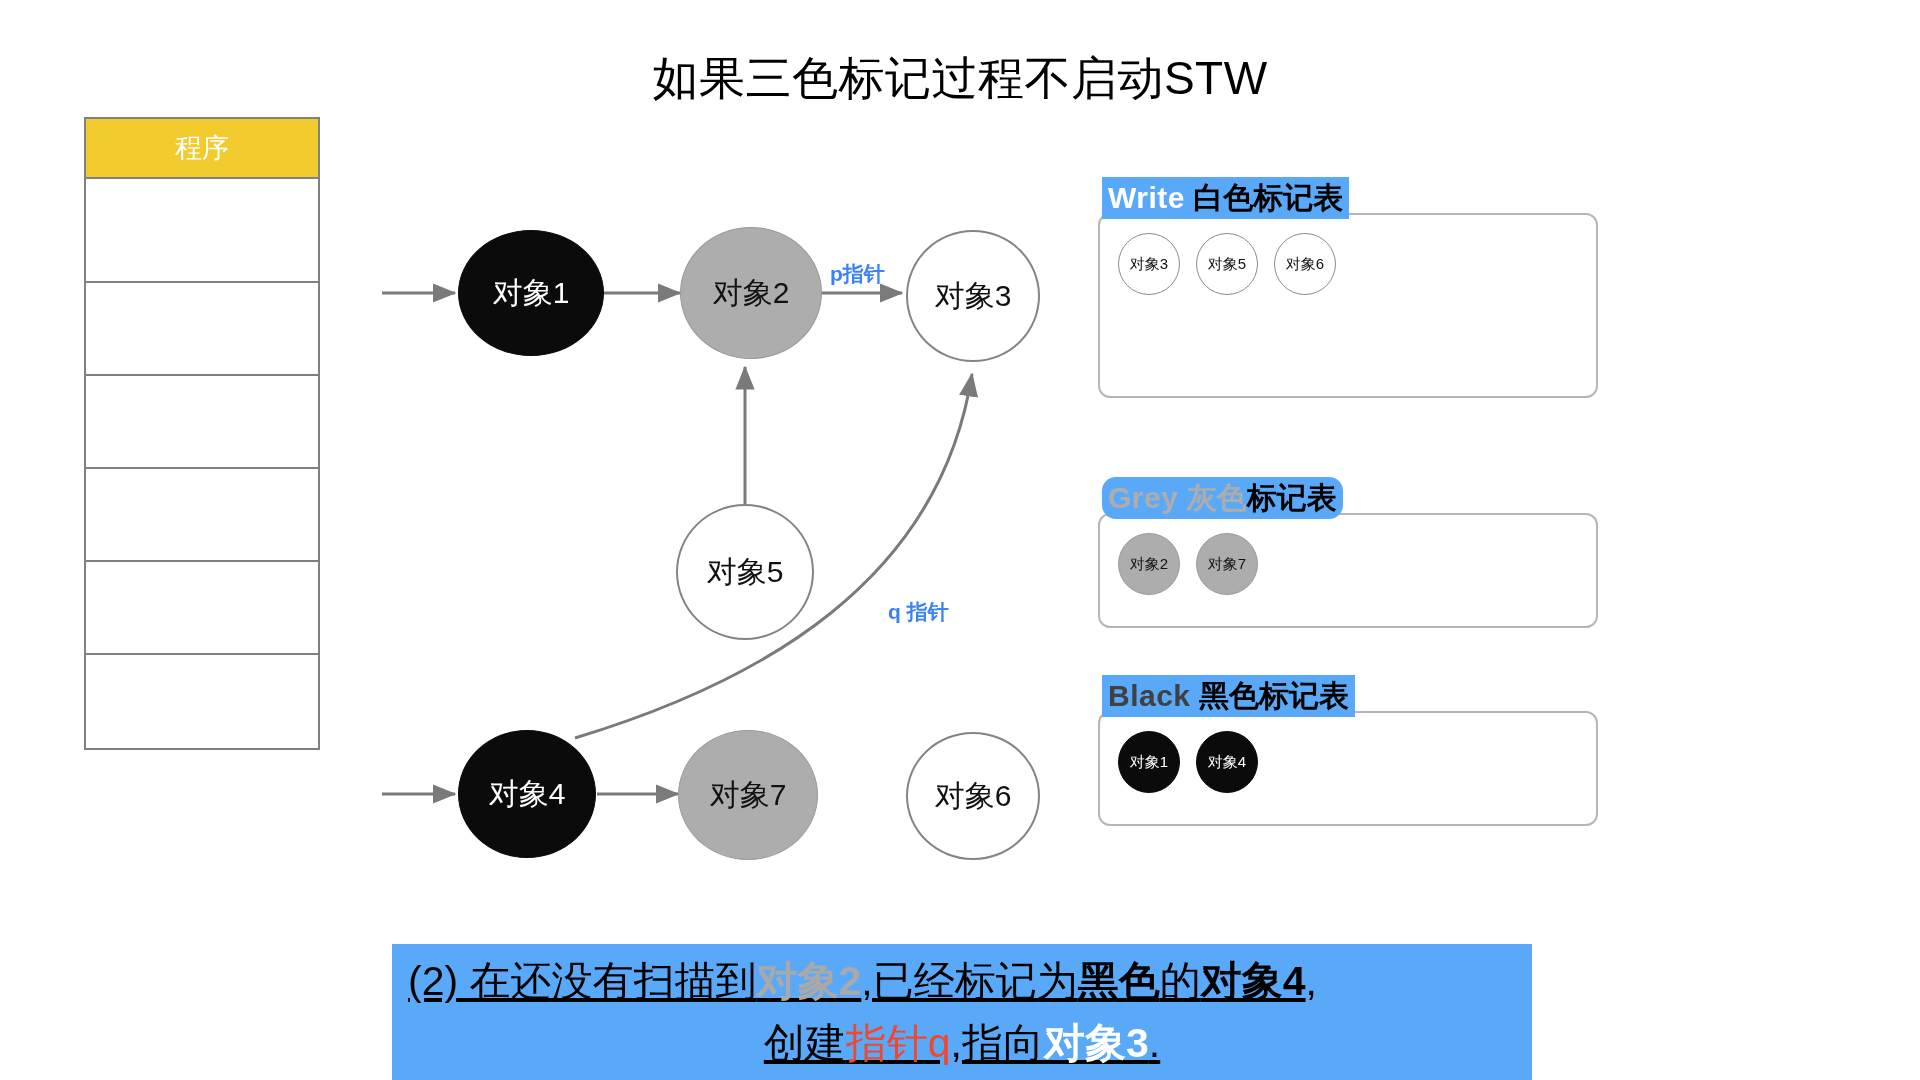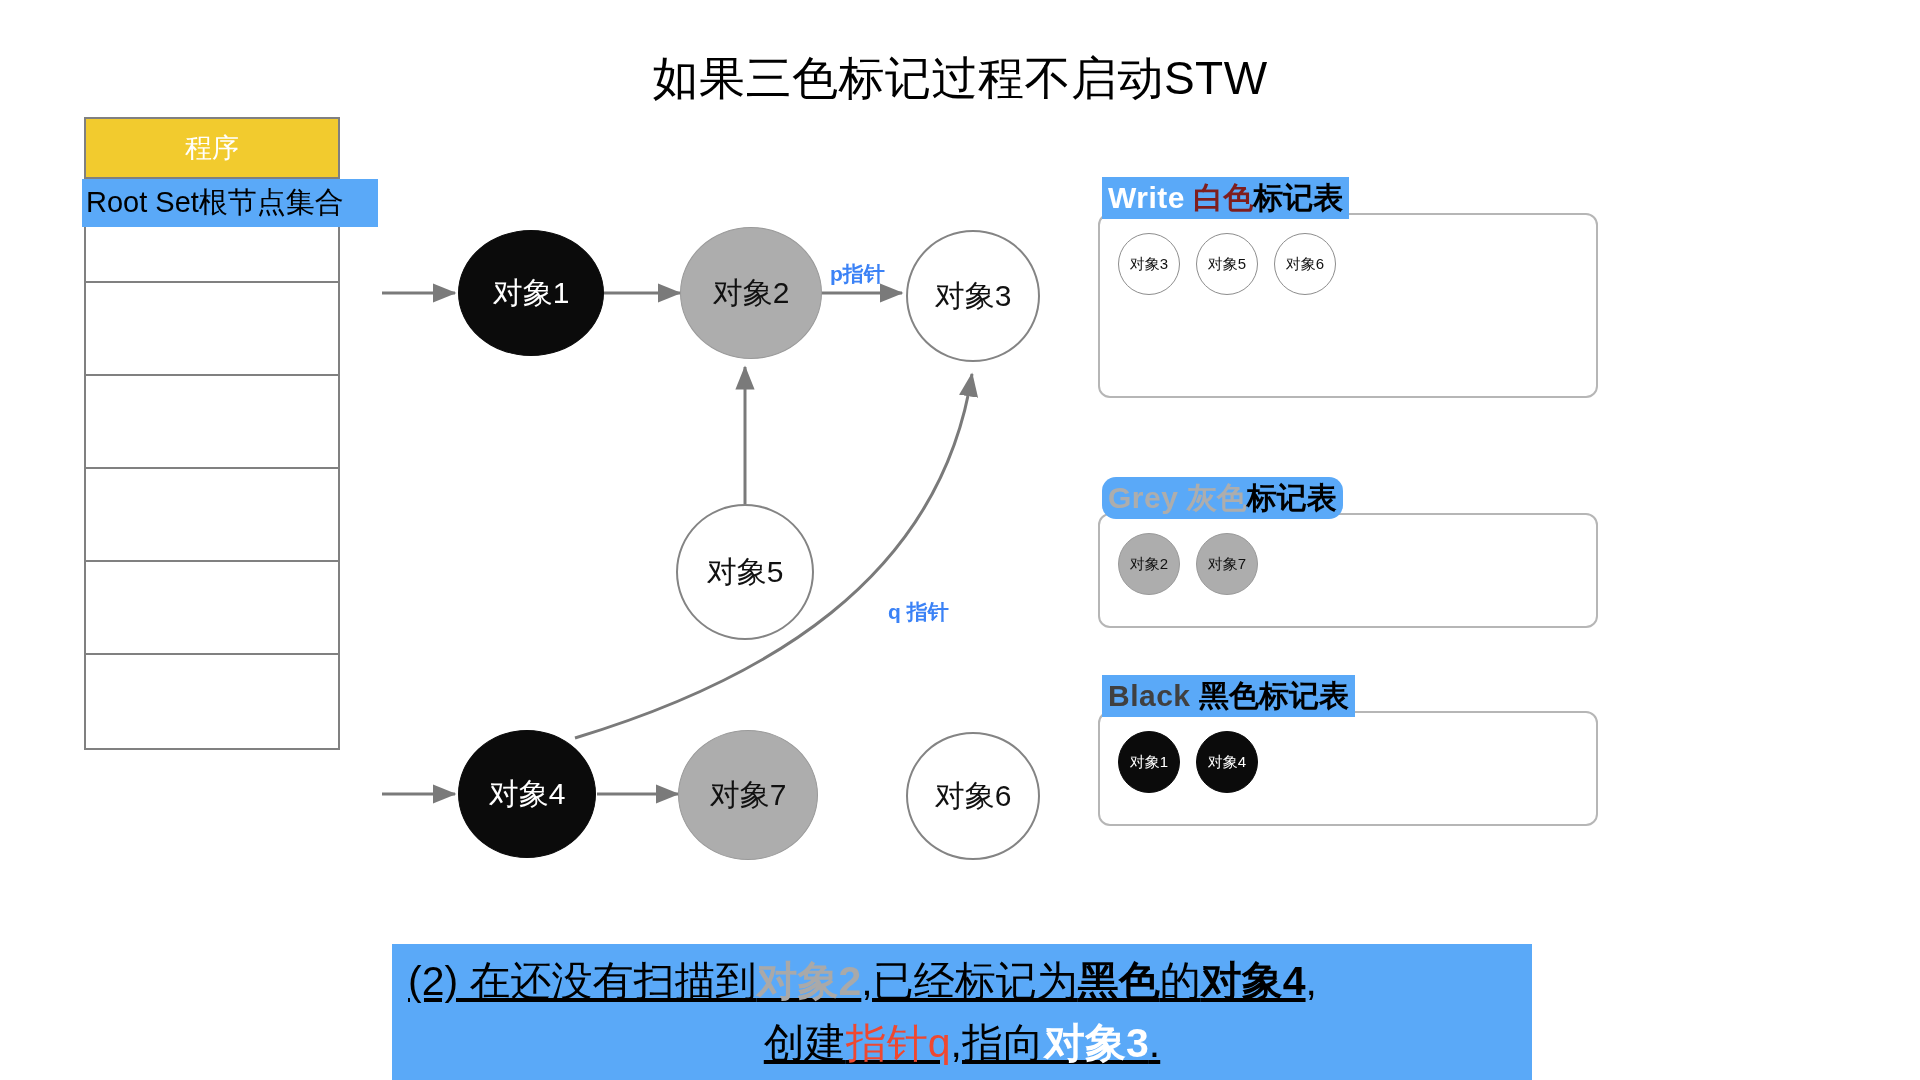--- a/index.html
+++ b/index.html
@@ -33,21 +33,21 @@
     color: #000000;
     letter-spacing: 0.5px;
     white-space: nowrap;
   }
 
   
   #program-table {
     position: absolute;
     left: 84px;
     top: 95px;
-    width: 256px;
+    width: 236px;
     box-sizing: border-box;
     text-align: right;
   }
   #program-header {
     height: 62px;
     background: #f2cb2e;
     border: 2px solid #808080;
     box-sizing: border-box;
     display: flex;
     align-items: center;
@@ -183,23 +183,20 @@
 </head>
 <body>
 
 <div id="stage">
 
   <div id="page-title">如果三色标记过程不启动STW</div>
 
   <div id="program-table">
     <div id="program-header">
       <span>程序</span>
-    </div>
-    <div id="rootset-band">
-      <span>Root Set根节点集合</span>
     </div>
     <div id="program-body">
       <div class="prog-row first"></div>
       <div class="prog-row"></div>
       <div class="prog-row"></div>
       <div class="prog-row"></div>
       <div class="prog-row"></div>
       <div class="prog-row"></div>
     </div>
   </div>
@@ -274,21 +271,21 @@
           <span>对象5</span>
         </div>
         <div class="chip white">
           <span>对象6</span>
         </div>
       </div>
     </div>
     <div class="mark-header" style="left:4px;">
       <span class="en" style="color:#ffffff;">Write</span>
       <span>&nbsp;</span>
-      <span style="color:#7f1d1d;">白色</span>
+      <span style="color:#000000;">白色</span>
       <span style="color:#000000;">标记表</span>
     </div>
   </div>
 
   <div class="mark-table" style="left:1098px; top:455px;">
     <div class="mark-body" style="width:500px; height:115px;">
       <div class="chip-row">
         <div class="chip grey">
           <span>对象2</span>
         </div>

